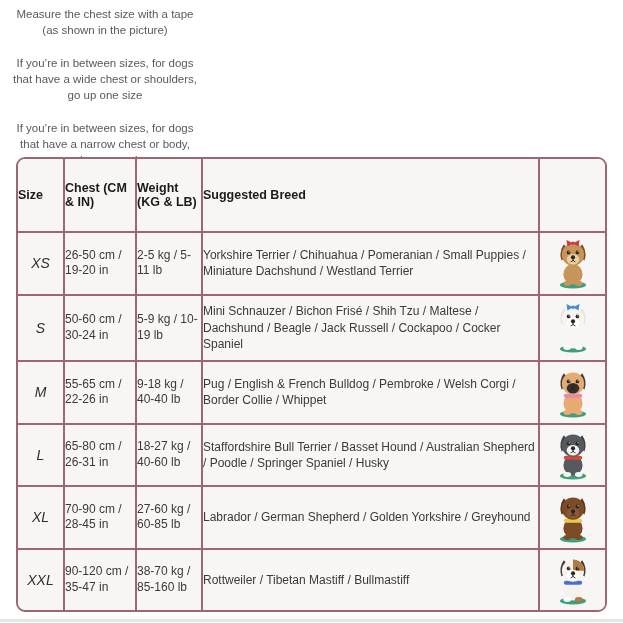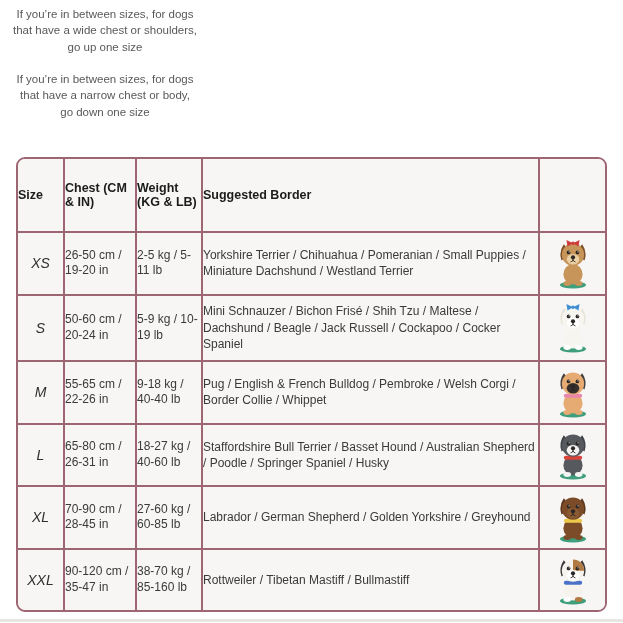--- a/index.html
+++ b/index.html
@@ -39,41 +39,42 @@
 </head>
 <body>
 
 <div class="page">
 
   <div class="top">
 
 
     <div class="instructions">
 
+    <p>Measure the chest size with a tape<br>(as shown in the picture)</p>
         <p>If you’re in between sizes, for dogs<br>that have a wide chest or shoulders,<br>go up one size</p>
         <p>If you’re in between sizes, for dogs<br>that have a narrow chest or body,<br>go down one size</p>
       </div>
 
   </div>
 
   <div class="table-wrap">
     <table class="size-table">
       <colgroup>
         <col style="width:46px">
           <col style="width:72px">
           <col style="width:66px">
         <col style="width:337px">
           <col style="width:66px">
       </colgroup>
       <thead>
         <tr>
           <th class="c-size">Size</th>
           <th class="c-chest">Chest (CM &amp; IN)</th>
           <th class="c-weight">Weight (KG &amp; LB)</th>
-          <th class="c-breed">Suggested Border</th>
+          <th class="c-breed">Suggested Breed</th>
           <th class="c-icon"></th>
         </tr>
       </thead>
       <tbody>
 
       <tr>
             <td class="c-size">XS</td>
             <td class="c-chest">26-50 cm / 19-20 in</td>
             <td class="c-weight">2-5 kg / 5-11 lb</td>
             <td class="c-breed">Yorkshire Terrier / Chihuahua / Pomeranian / Small Puppies / Miniature Dachshund / Westland Terrier</td>
@@ -96,21 +97,21 @@
     <circle cx="30" cy="25" r="2.7" fill="#2b2523"></circle>
     <path d="M30,27.5 Q30,30.5 26.8,31 M30,27.5 Q30,30.5 33.2,31" stroke="#2b2523" stroke-width="1.1" fill="none"></path>
     <path d="M30,6.5 L21.5,2.5 L22.8,10.8 Z" fill="#cf3a3a"></path>
                 <path d="M30,6.5 L38.5,2.5 L37.2,10.8 Z" fill="#cf3a3a"></path>
                 <circle cx="30" cy="6.5" r="2.3" fill="#cf3a3a"></circle>
   </svg>
             </td>
           </tr>
           <tr>
             <td class="c-size">S</td>
-            <td class="c-chest">50-60 cm / 20-24 in</td>
+            <td class="c-chest">50-60 cm / 30-24 in</td>
             <td class="c-weight">5-9 kg / 10-19 lb</td>
             <td class="c-breed">Mini Schnauzer / Bichon Frisé / Shih Tzu / Maltese / Dachshund / Beagle / Jack Russell / Cockapoo / Cocker Spaniel</td>
             <td class="c-icon">
               <svg viewBox="0 0 60 66" width="46" height="51">
     <ellipse cx="30" cy="61" rx="17" ry="4.5" fill="#3f9e7b"></ellipse>
     <ellipse cx="30" cy="47" rx="12.5" ry="13.5" fill="#f7f5f0"></ellipse>
 
     <ellipse cx="22.5" cy="59" rx="5" ry="3.2" fill="#ffffff"></ellipse>
     <ellipse cx="37.5" cy="59" rx="5" ry="3.2" fill="#ffffff"></ellipse>
     <path d="M18,8 Q11,18 15,29 L28,20 Z" fill="#e8e3d8"></path>

